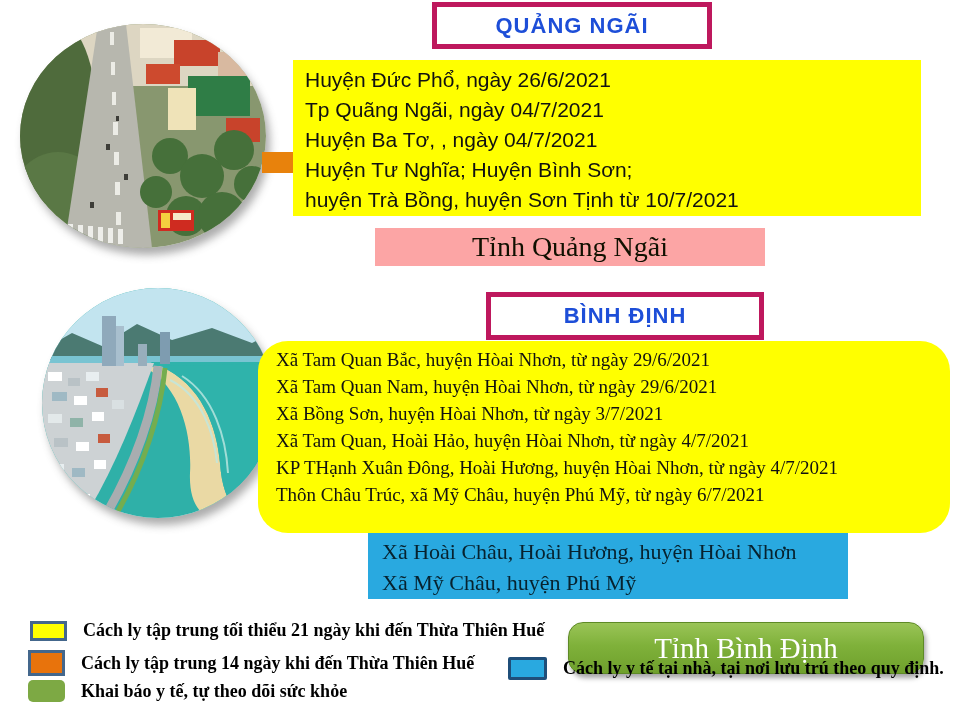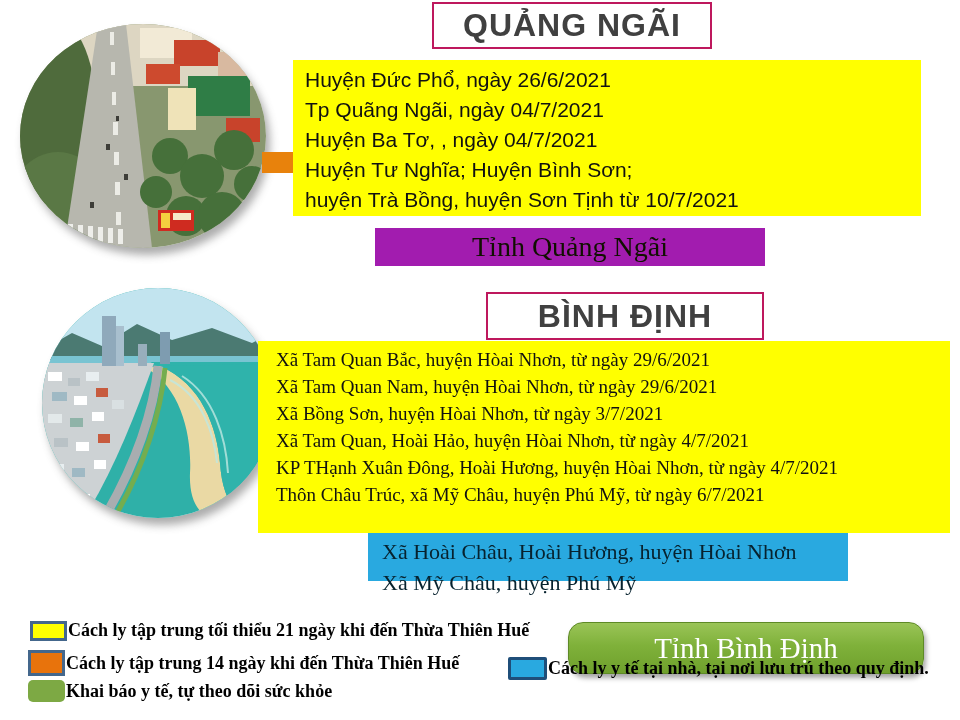--- a/index.html
+++ b/index.html
@@ -19,23 +19,23 @@
   #photo-bd { left:42px; top:288px; width:232px; height:230px; }
   .photo-circle svg { display:block; width:100%; height:100%; }
 
   .connector {
     position:absolute; left:262px; top:152px; width:31px; height:21px;
     z-index:2;
   }
 
   
   .title-box {
-    position:absolute; background:#ffffff; border:2px solid #be185d;
+    position:absolute; background:#ffffff; border:5px solid #be185d;
     display:flex; align-items:center; justify-content:center;
-    font-weight:bold; color:#404040; font-size:32px; letter-spacing:1px;
+    font-weight:bold; color:#1d4ed8; font-size:22px; letter-spacing:1px;
     z-index:5; box-sizing:border-box;
   }
   #title-qn { left:432px; top:2px;  width:280px; height:47px; }
   #title-bd { left:466px; top:292px; width:278px; height:48px;margin-left:20px; }
 
   
   .yellow-box { position:absolute; color:#111111; z-index:3; box-sizing:border-box; }
   #yellow-qn {
     left:293px; top:60px; width:628px; height:156px;
     font-size:21px; line-height:30px; padding:5px 0 16px 12px;
@@ -58,28 +58,28 @@
     position:absolute; left:568px; top:622px; width:354px; height:50px;
     background:linear-gradient(#9AC457 0%, #7FB13A 45%, #6FA02C 100%);
     border:1px solid #5E8A26; border-radius:15px;
     color:#ffffff; font-family:"Liberation Serif", serif; font-size:29px;
     display:flex; align-items:center; justify-content:center;
     box-shadow:2px 4px 5px rgba(0,0,0,.35); z-index:4;
   }
 
   
   .blue-box {
-    position:absolute; left:368px; top:533px; width:480px; height:48px;
+    position:absolute; left:368px; top:533px; width:480px; height:66px;
     color:#07222e; font-family:"Liberation Serif", serif; font-size:22px;
     line-height:31px; padding:3px 0 0 14px; box-sizing:border-box; z-index:3;
   }
 
   
   .legend-item {
-    position:absolute; display:flex; align-items:center; gap:1px;
+    position:absolute; display:flex; align-items:center; gap:16px;
     font-family:"Liberation Serif", serif; font-weight:bold; font-size:18px;
     color:#000000; z-index:6; white-space:nowrap;
   }
   #legend-0 { left:30px;  top:620px; }
   #legend-1 { left:28px;  top:650px; }
   #legend-2 { left:28px;  top:680px; }
   #legend-3 { left:508px; top:657px; }
   .swatch { box-sizing:border-box; flex:0 0 auto; }
   #legend-0 .swatch { width:37px; height:20px; border:3px solid #44678C; }
   #legend-1 .swatch { width:37px; height:26px; border:3px solid #44678C; }
@@ -152,21 +152,21 @@
   </div>
 
   <div class="yellow-box" id="yellow-qn" style="background-color: rgb(255, 255, 0);">
     <div class="info-line">Huyện Đức Phổ, ngày 26/6/2021</div>
     <div class="info-line">Tp Quãng Ngãi, ngày 04/7/2021</div>
     <div class="info-line">Huyện Ba Tơ, , ngày 04/7/2021</div>
     <div class="info-line">Huyện Tư Nghĩa; Huyện Bình Sơn;</div>
     <div class="info-line">huyện Trà Bồng, huyện Sơn Tịnh từ 10/7/2021</div>
   </div>
 
-  <div class="banner-orange" style="background-color: #a21caf;">
+  <div class="banner-orange" style="background-color: #fca5a5;">
     <span>Tỉnh Quảng Ngãi</span>
   </div>
 
   <div class="photo-circle" id="photo-bd">
     <svg viewBox="0 0 232 230" preserveAspectRatio="none">
       <rect width="232" height="230" fill="#2fb0a8"></rect>
       <rect width="232" height="75" fill="#c2e4ef"></rect>
       <path d="M0,62 L30,45 L60,58 L95,36 L130,52 L170,40 L210,55 L232,44 L232,72 L0,72 Z" fill="#4b7a72"></path>
       <rect y="68" width="232" height="12" fill="#79c4d2"></rect>
       <path d="M104,78 C142,98 152,150 150,185 C149,210 157,226 172,230 L232,230 L232,74 L110,74 Z" fill="#2fb3ab"></path>
@@ -203,21 +203,21 @@
       <rect x="96" y="56" width="9" height="22" fill="#98aebc"></rect>
       <path d="M116,78 C112,122 94,176 62,230" stroke="#a9adb0" stroke-width="9" fill="none"></path>
       <path d="M123,80 C119,124 102,180 72,230" stroke="#74ad4f" stroke-width="5" fill="none"></path>
     </svg>
   </div>
 
   <div class="title-box" id="title-bd">
     <span>BÌNH ĐỊNH</span>
   </div>
 
-  <div class="yellow-box" id="yellow-bd" style="background-color: rgb(255, 255, 0);">
+  <div class="yellow-box" id="yellow-bd" style="background-color: rgb(255, 255, 0); border-radius: 30px;">
     <div class="info-line">Xã Tam Quan Bắc, huyện Hòai Nhơn, từ ngày 29/6/2021</div>
     <div class="info-line">Xã Tam Quan Nam, huyện Hòai Nhơn, từ ngày 29/6/2021</div>
     <div class="info-line">Xã Bồng Sơn, huyện Hòai Nhơn, từ ngày 3/7/2021</div>
     <div class="info-line">Xã Tam Quan, Hoài Hảo, huyện Hòai Nhơn, từ ngày 4/7/2021</div>
     <div class="info-line">KP THạnh Xuân Đông, Hoài Hương, huyện Hòai Nhơn, từ ngày 4/7/2021</div>
     <div class="info-line">Thôn Châu Trúc, xã Mỹ Châu, huyện Phú Mỹ, từ ngày 6/7/2021</div>
   </div>
 
   <div class="blue-box" style="background-color: rgb(41, 169, 224);">
     <div class="info-line">Xã Hoài Châu, Hoài Hương,  huyện Hòai Nhơn</div>

